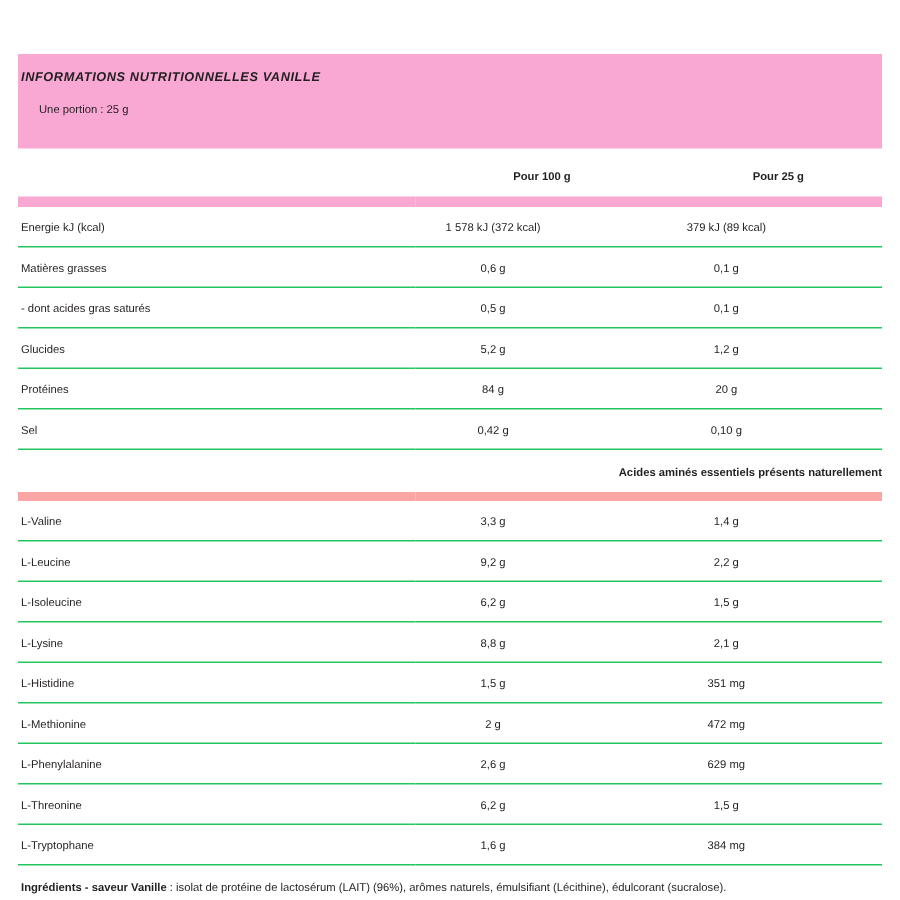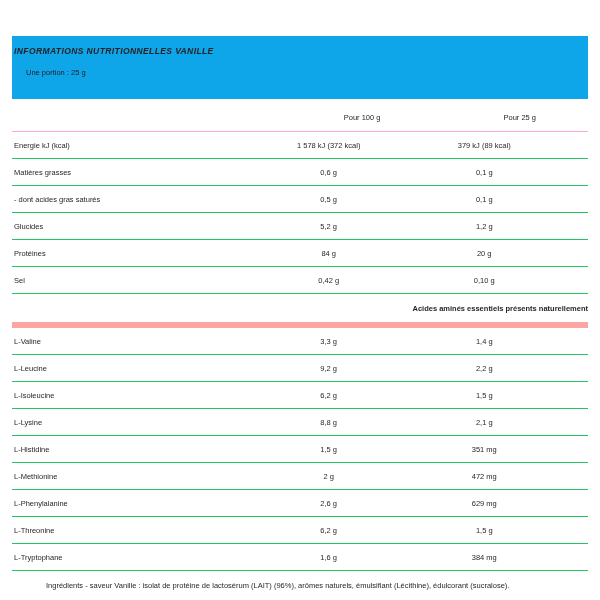--- a/index.html
+++ b/index.html
@@ -16,21 +16,21 @@
   }
   .sheet {
     width: 600px;
     height: 600px;
     box-sizing: border-box;
     padding: 36px 12px 0 12px;
     background: #ffffff;
     position: relative;
   }
   .header-band {
-    background: #0ea5e9;
+    background: #f9a8d4;
     padding: 10px 0 10px 0;
   }
   .header-title {
     font-size: 8.5px;
     font-style: italic;
     font-weight: bold;
     letter-spacing: 0.4px;
     color: #231f20;
     margin: 0 0 5px 0;
     padding-left: 2px;
@@ -51,21 +51,22 @@
   table.nutri col.c-v2 { width: 27%; }
 
   table.nutri th, table.nutri td {
     font-weight: normal;
     font-size: 7.5px;
     padding: 0;
     vertical-align: middle;
   }
   tr.head-row th {
     padding: 14px 0 9px 0;
-    border-bottom: 1px solid #f9a8d4;
+    border-bottom: 7px solid #f9a8d4;
+    font-weight: bold;
   }
   tr.head-row th.lbl { text-align: left; }
   tr.head-row th.val {
     text-align: right;
     padding-right: 52px;
   }
   tr.data-row td {
     height: 26px;
     border-bottom: 1px solid #22c55e;
   }
@@ -84,22 +85,21 @@
     padding-left: 2px;
     text-align: right;
   }
   .footer {
     margin-top: 10px;
     font-size: 7.5px;
     padding-left: 2px;
     line-height: 1.35;
   }
   .footer .lead {
-    font-weight: normal;
-    margin-left: 32px;
+    font-weight: bold;
   }
 </style>
 </head>
 <body>
 
 <div class="sheet">
 
   <div class="header-band">
     <p class="header-title">INFORMATIONS NUTRITIONNELLES VANILLE</p>
     <p class="header-sub">Une portion : 25 g</p>

